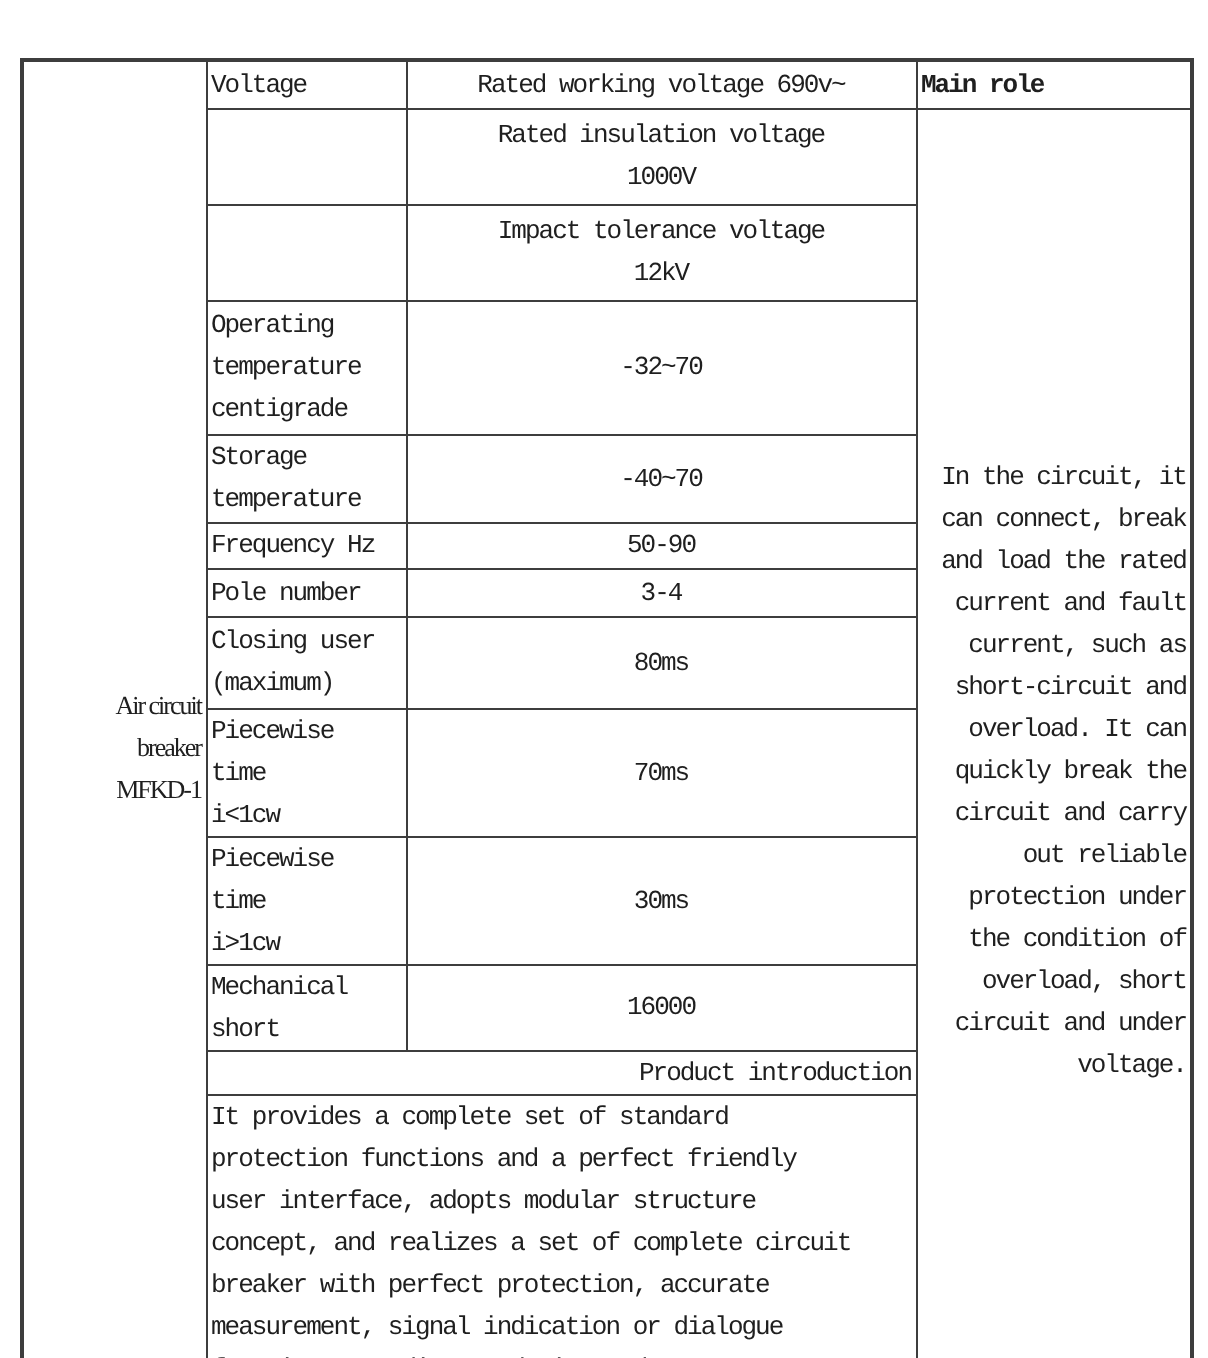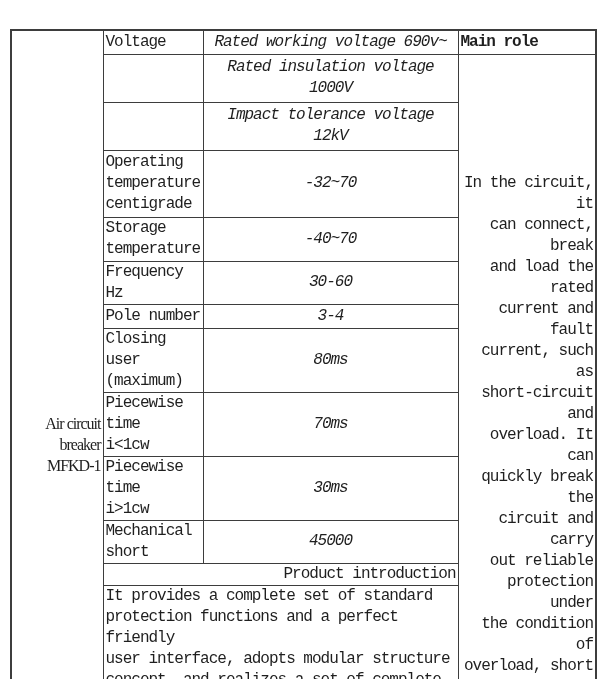--- a/index.html
+++ b/index.html
@@ -17,32 +17,32 @@
     top: 29px;
   }
   table.spec {
     border-collapse: collapse;
     table-layout: fixed;
     width: 585px;
     border: 2px solid #3d3d3d;
   }
   table.spec td {
     border: 1px solid #3d3d3d;
-    font-size: 16px;
+    font-size: 13px;
     letter-spacing: -1px;
     line-height: 21px;
     color: #1f1f1f;
     padding: 0 2px;
     vertical-align: middle;
     white-space: pre-line;
     overflow: hidden;
   }
   td.brand      { text-align: right; font-family: Liberation Serif, serif; }
   td.param      { text-align: left; }
-  td.value      { text-align: center; font-style: italic; }
+  td.value      { text-align: center; }
   td.role-head  { text-align: left; vertical-align: top; font-weight: bold; }
   td.role-text  { text-align: right; }
   td.intro-head { text-align: right; }
   td.intro-text { text-align: left; padding-left: 3px; }
 
   tr.r1  { height: 24px; }
   tr.r2  { height: 48px; }
   tr.r3  { height: 48px; }
   tr.r4  { height: 67px; }
   tr.r5  { height: 44px; }
@@ -106,21 +106,21 @@
 centigrade</td>
         <td class="value">-32~70</td>
       </tr>
       <tr class="r5">
         <td class="param">Storage
 temperature</td>
         <td class="value">-40~70</td>
       </tr>
       <tr class="r6">
         <td class="param">Frequency Hz</td>
-        <td class="value">30-60</td>
+        <td class="value">50-90</td>
       </tr>
       <tr class="r7">
         <td class="param">Pole number</td>
         <td class="value">3-4</td>
       </tr>
       <tr class="r8">
         <td class="param">Closing user
 (maximum)</td>
         <td class="value">80ms</td>
       </tr>
@@ -129,21 +129,21 @@
 i&lt;1cw</td>
         <td class="value">70ms</td>
       </tr>
       <tr class="r10">
         <td class="param">Piecewise time
 i&gt;1cw</td>
         <td class="value">30ms</td>
       </tr>
       <tr class="r11">
         <td class="param">Mechanical short</td>
-        <td class="value">45000</td>
+        <td class="value">16000</td>
       </tr>
       <tr class="r12">
         <td class="intro-head" colspan="2">Product introduction</td>
       </tr>
       <tr class="r13">
         <td class="intro-text" colspan="2">It provides a complete set of standard
 protection functions and a perfect friendly
 user interface, adopts modular structure
 concept, and realizes a set of complete circuit
 breaker with perfect protection, accurate

